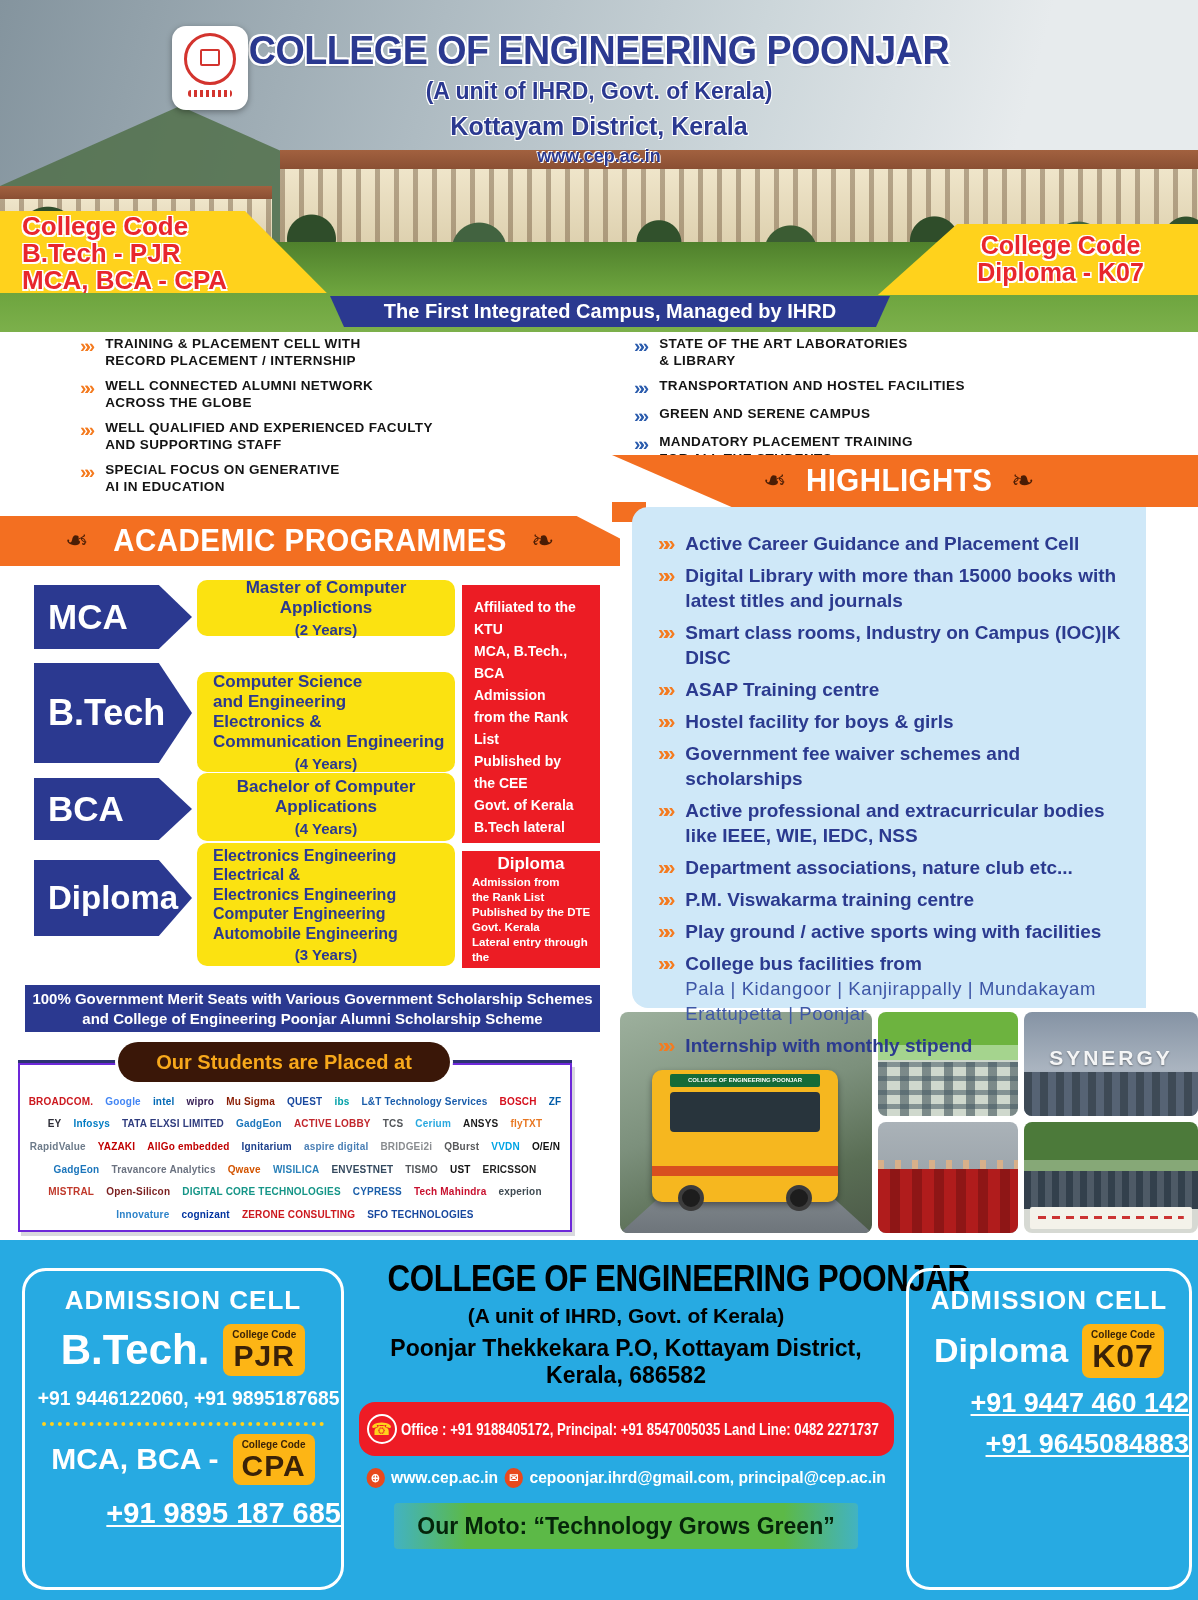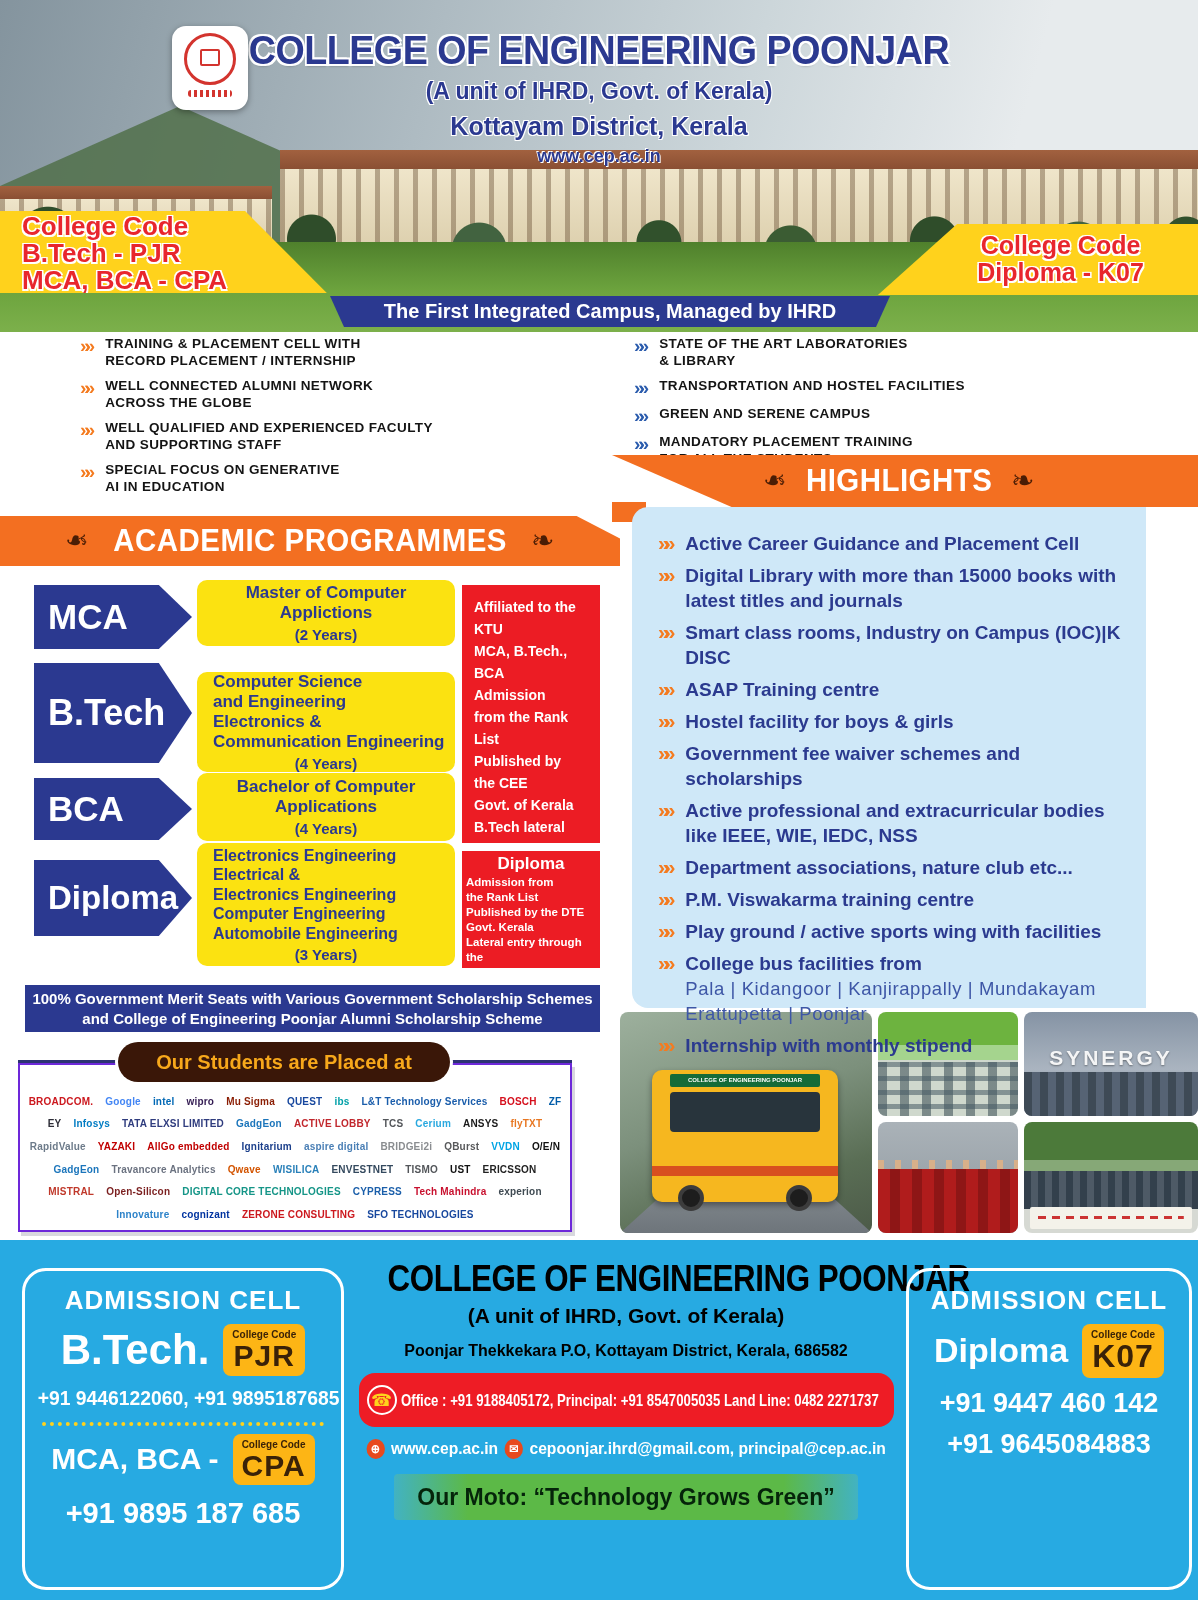--- a/index.html
+++ b/index.html
@@ -93,21 +93,21 @@
             padding:4px 8px;box-sizing:border-box;}
   .pname{font-size:17px;line-height:20px;font-weight:800;padding-left:8px;}
   .pname.center{text-align:center;padding-left:0;}
   .pname.small{font-size:16px;line-height:19.5px;}
   .pdur{text-align:center;font-size:15px;font-weight:800;margin-top:3px;}
 
   .red-panel{position:absolute;left:462px;width:138px;background:#ec1c24;color:#fff;box-sizing:border-box;}
   .p1{top:585px;height:258px;font-size:14px;line-height:22px;font-weight:700;padding:11px 6px 0 12px;}
   .p2{top:851px;height:117px;}
   .dtitle{text-align:center;font-size:17px;font-weight:800;margin-top:3px;}
-  .dbody{font-size:11.5px;line-height:15px;font-weight:700;padding:1px 4px 0 4px;}
+  .dbody{font-size:11.5px;line-height:15px;font-weight:700;padding:1px 4px 0 10px;}
 
   .merit{position:absolute;left:25px;top:985px;width:575px;height:47px;background:#2b3990;color:#fff;
          font-size:15px;line-height:20px;font-weight:800;text-align:center;padding-top:4px;box-sizing:border-box;}
 
   
   .placed-line{position:absolute;left:18px;top:1060px;width:554px;height:3px;background:#2c3273;}
   .placed-badge{position:absolute;left:118px;top:1042px;width:332px;height:40px;background:#3a1708;
                 border-radius:21px;color:#f7a81b;font-size:20px;font-weight:800;text-align:center;
                 line-height:40px;box-shadow:0 0 0 3px #fff;z-index:2;}
   .placed-box{position:absolute;left:18px;top:1063px;width:554px;height:169px;background:#fff;
@@ -172,28 +172,28 @@
   .row1{display:flex;justify-content:center;align-items:center;gap:14px;margin-top:8px;}
   .big44{font-size:42px;font-weight:900;}
   .big32{font-size:30px;font-weight:900;}
   .big36{font-size:34px;font-weight:900;}
   .code-badge{background:#fdb515;border-radius:8px;padding:5px 9px 4px;display:flex;flex-direction:column;align-items:center;}
   .code-badge .cap{font-size:10px;font-weight:800;color:#3a2208;}
   .code-badge .code{font-size:30px;font-weight:900;color:#3a2208;line-height:1.05;letter-spacing:1px;}
   .cright .code-badge .code{font-size:32px;}
   .phones{margin-top:10px;text-align:center;font-size:21px;font-weight:800;white-space:nowrap;transform:scaleX(.92);}
   .dots{margin:12px auto 0;width:282px;border-top:4px dotted #ffd21c;}
-  .phone-lg{margin-top:12px;text-align:center;font-size:29px;font-weight:900;}
+  .phone-lg{margin-top:12px;text-align:right;font-size:29px;font-weight:900;text-decoration:underline;}
   .cright .phone-lg{font-size:27px;margin-top:10px;}
   .cright .phone-lg:first-of-type{margin-top:22px;}
 
   .fcenter{position:absolute;left:352px;top:10px;width:548px;text-align:center;color:#000;}
   .ftitle{font-size:36px;font-weight:900;letter-spacing:-.5px;transform:scaleX(.87);white-space:nowrap;margin-top:8px;}
   .funit{font-size:21px;font-weight:800;margin-top:4px;}
-  .faddr{font-size:16px;font-weight:800;margin-top:14px;}
+  .faddr{font-size:23px;font-weight:800;margin-top:7px;}
   .contact-bar{margin:13px auto 0;width:535px;height:54px;background:#ee1c25;border-radius:16px;
                display:flex;align-items:center;padding:0 8px;box-sizing:border-box;overflow:hidden;}
   .cicon{flex:0 0 30px;height:30px;border:2px solid #fff;border-radius:50%;color:#ffd21c;font-size:17px;
          line-height:28px;text-align:center;box-sizing:border-box;margin-right:4px;}
   .cicon::before{content:"\260E";}
   .ctext{white-space:nowrap;transform:scaleX(.8);transform-origin:0 50%;color:#fff;font-size:16.5px;}
   .ctext .lab{font-weight:600;}
   .ctext .num{font-weight:900;}
   .web-row{margin-top:12px;display:flex;justify-content:center;align-items:center;gap:7px;
            white-space:nowrap;transform:scaleX(.92);color:#fff;font-size:17px;font-weight:700;}
@@ -294,21 +294,21 @@
     <span class="flourish"></span>
   </div>
   <div class="deco-sq"></div>
   <div class="hl-banner">
     <span class="flourish fleft"></span>
     <span class="banner-text">HIGHLIGHTS</span>
     <span class="flourish"></span>
   </div>
 
   <div class="prog-arrow" style="top:585px;height:64px;font-size:35px;">MCA</div>
-  <div class="prog-box" style="top:580px;height:66px;">
+  <div class="prog-box" style="top:580px;height:56px;">
     <div class="pname center preline">Master of Computer Applictions</div>
     <div class="pdur">(2 Years)</div>
   </div>
 
   <div class="prog-arrow" style="top:663px;height:100px;font-size:36px;">B.Tech</div>
   <div class="prog-box" style="top:672px;height:100px;">
     <div class="pname preline">Computer Science
 and Engineering
 Electronics &amp;
 Communication Engineering</div>

